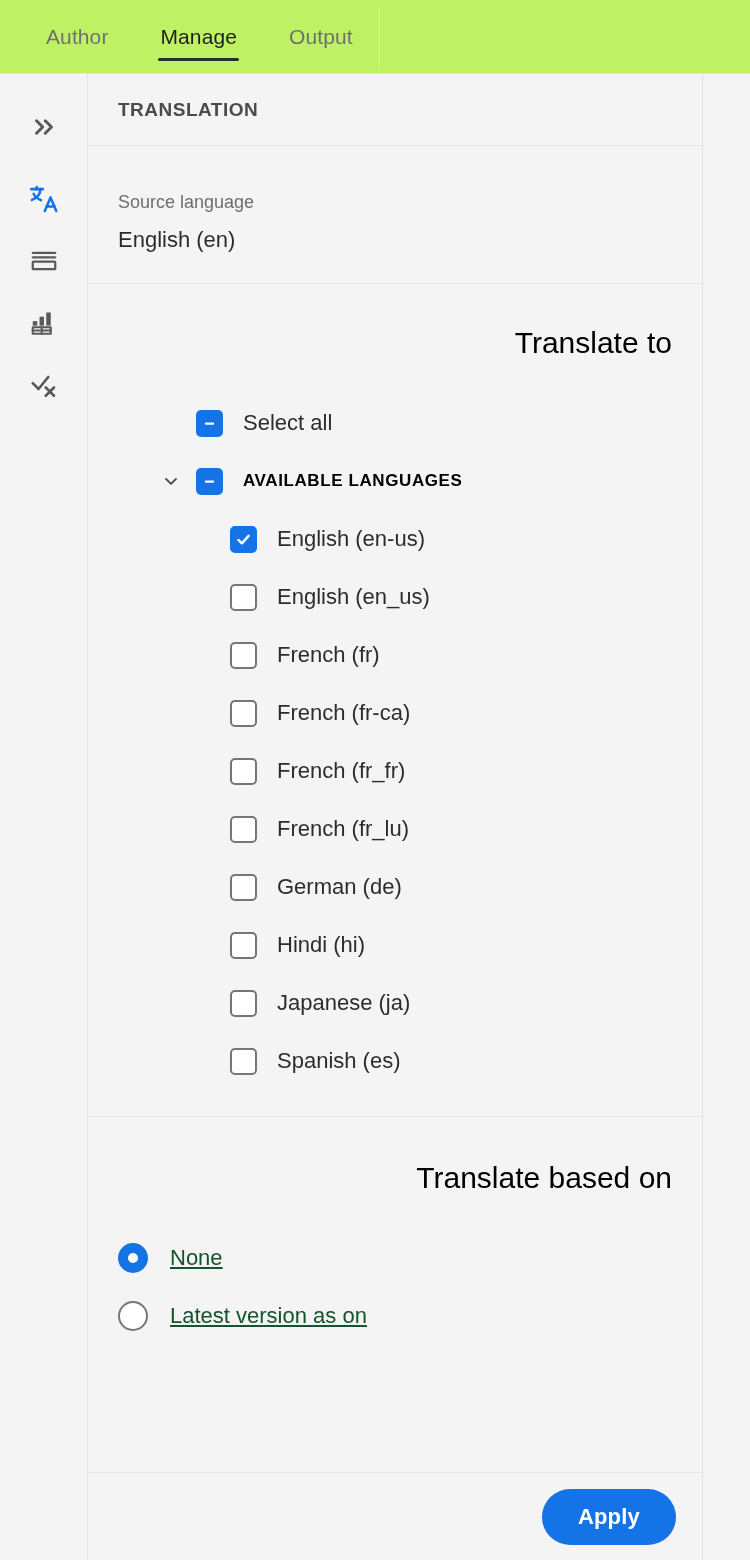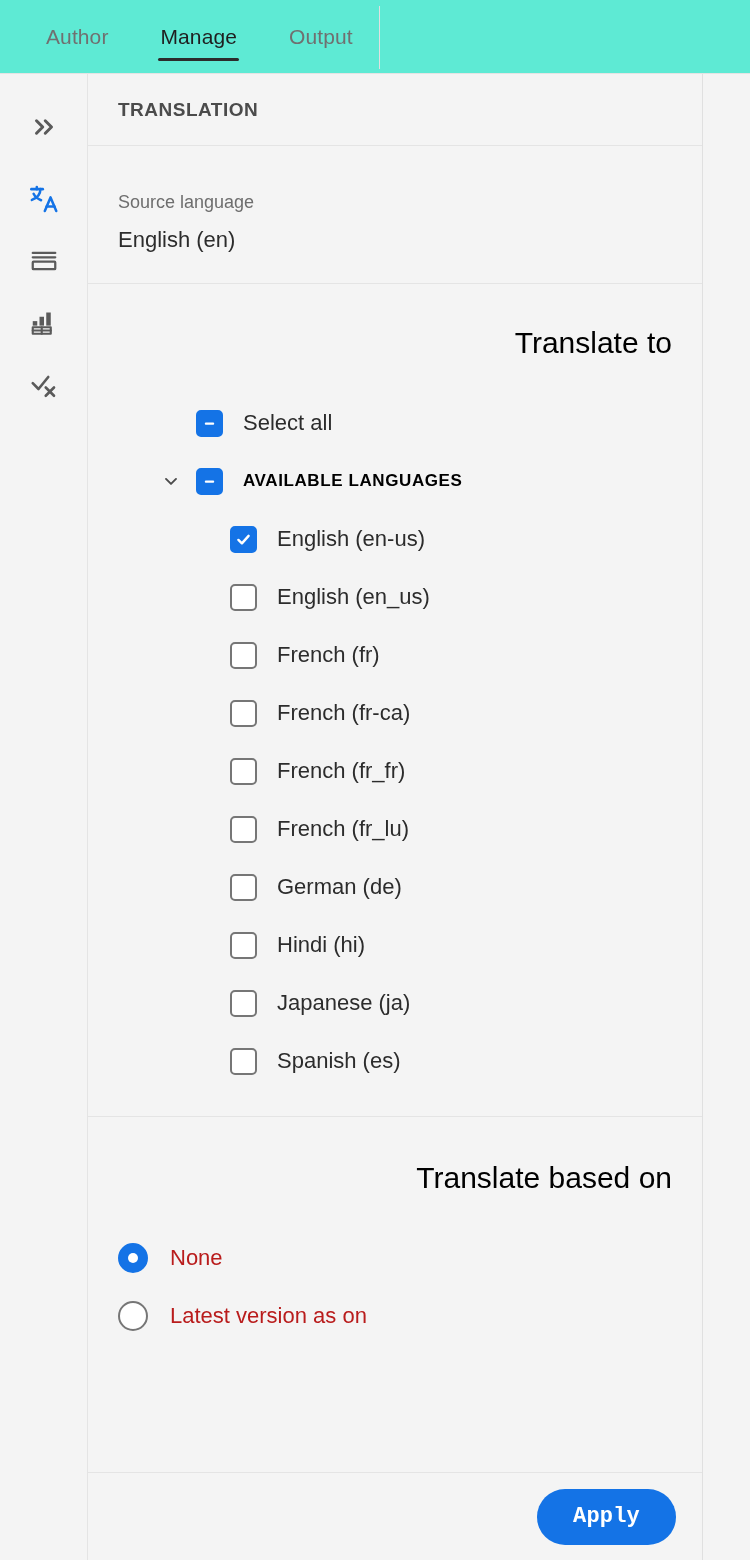--- a/index.html
+++ b/index.html
@@ -18,21 +18,21 @@
     height: 1560px;
     background: #f4f4f4;
     overflow: hidden;
   }
 
   
   .tabbar {
     position: absolute;
     left: 0; top: 0;
     width: 750px; height: 74px;
-    background: #5eead4;
+    background: #bef264;
     border-bottom: 1px solid #e4e4e4;
     display: flex;
     align-items: stretch;
   }
   .tab {
     position: relative;
     display: flex;
     align-items: center;
     justify-content: center;
     padding: 0 26px;
@@ -202,42 +202,43 @@
   .radio.off { background: #ffffff; border: 2px solid #767676; }
   .radio.on  { background: #1473e6; border: 2px solid #1473e6; }
   .radio .dot {
     width: 10px; height: 10px;
     border-radius: 50%;
     background: #ffffff;
   }
   .radio-label {
     margin-left: 22px;
     font-size: 22px;
-    color: #b91c1c;
+    color: #14532d;
+    text-decoration: underline;
   }
 
   
   .panel-foot {
     height: 88px;
     border-top: 1px solid #e4e4e4;
     display: flex;
     align-items: center;
     justify-content: flex-end;
     padding-right: 26px;
   }
   .apply-btn {
     background: #1473e6;
     color: #ffffff;
     border: none;
     border-radius: 999px;
     height: 56px;
     padding: 0 36px;
     font-size: 22px;
     font-weight: 700;
-    font-family: Liberation Mono, monospace;
+    font-family: Liberation Sans, sans-serif;
     cursor: pointer;
     letter-spacing: .2px;
   }
 
   .panel-right {
     position: absolute;
     left: 704px; top: 74px;
     width: 46px; height: 1486px;
     background: #f4f4f4;
   }

